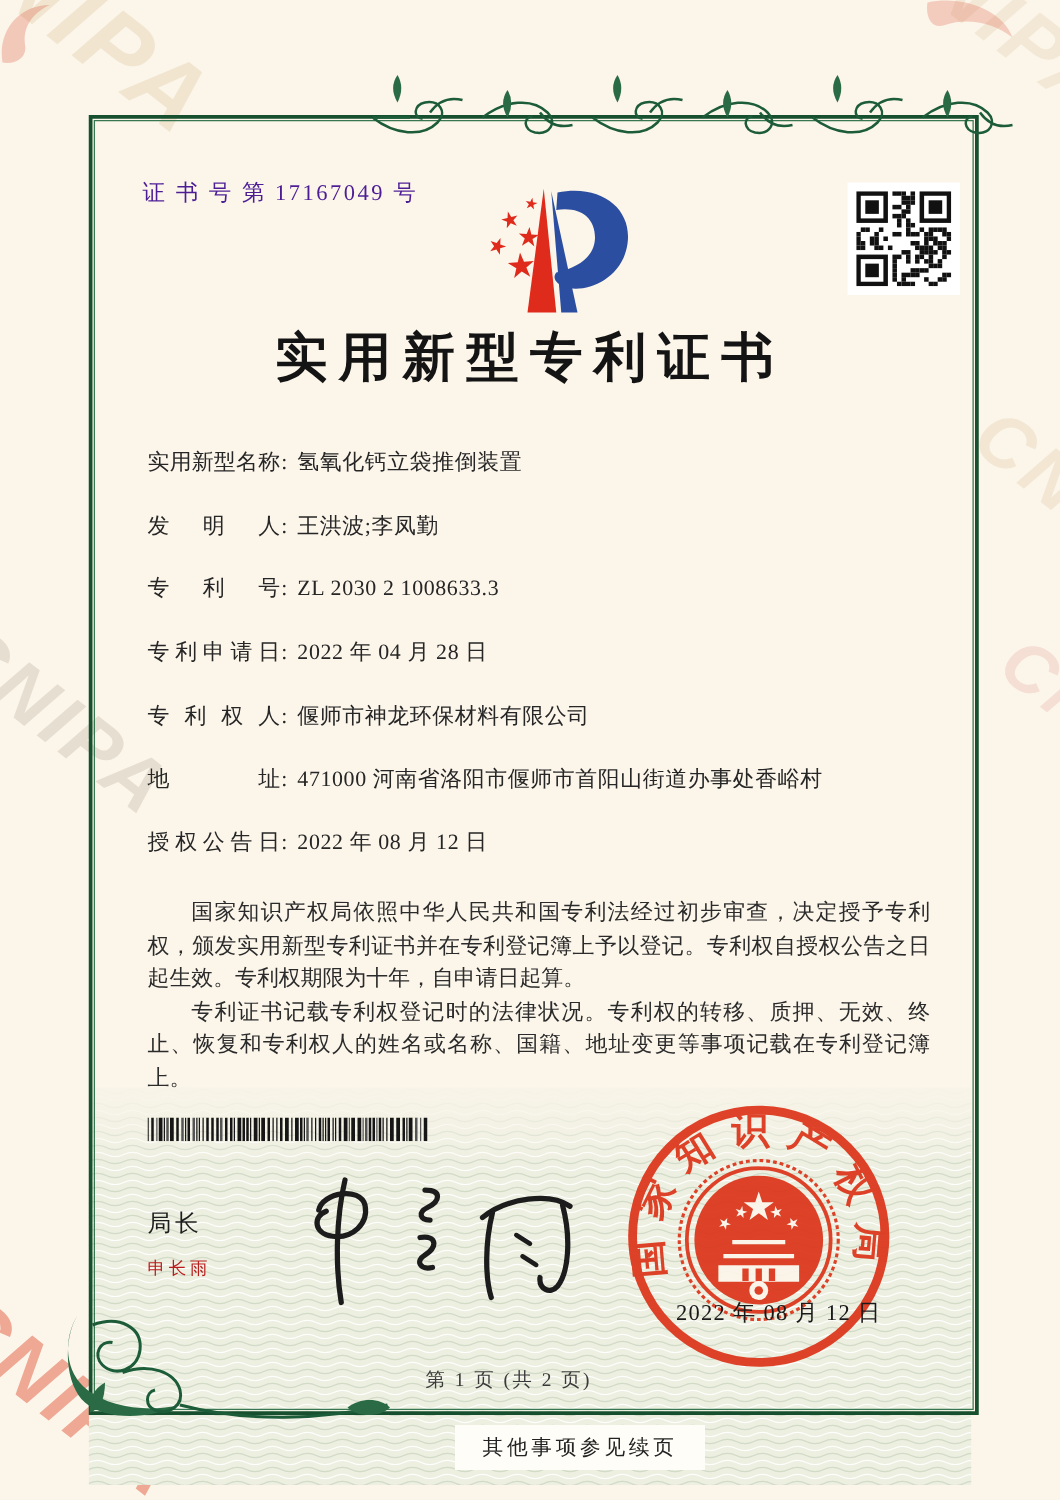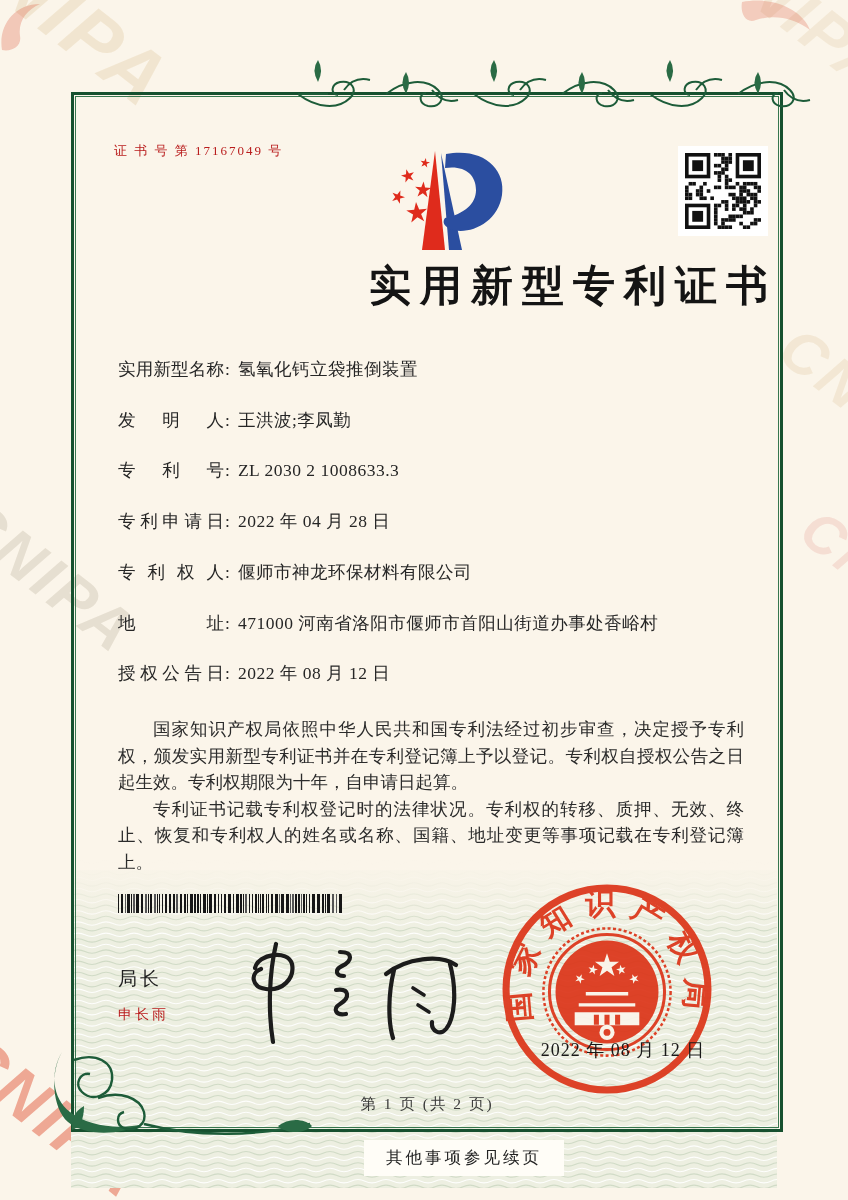--- a/index.html
+++ b/index.html
@@ -26,26 +26,26 @@
   .frame{position:absolute;left:71px;top:92px;width:706px;height:1034px;
          border:3px solid #16502f;z-index:2;}
   .frame-inner{position:absolute;left:1px;top:1px;right:1px;bottom:1px;
                border:1px solid #37764f;}
   .ornament{position:absolute;z-index:3;pointer-events:none;}
   #orn-top{left:298px;top:60px;}
   #orn-bl{left:48px;top:1046px;}
   .corner-curl{position:absolute;z-index:0;opacity:.55;}
 
   
-  .certno{position:absolute;left:114px;top:142px;z-index:4;font-size:13px;
-          letter-spacing:2px;color:#b91c1c;}
+  .certno{position:absolute;left:114px;top:142px;z-index:4;font-size:18px;
+          letter-spacing:2px;color:#4c1d95;}
   #logo{position:absolute;left:378px;top:144px;z-index:4;}
   #qrbox{position:absolute;left:678px;top:146px;width:90px;height:90px;background:#fff;z-index:4;}
   #qrbox svg{position:absolute;left:7px;top:7px;}
-  .title{position:absolute;left:71px;top:258px;width:706px;text-align:right;z-index:4;
+  .title{position:absolute;left:71px;top:258px;width:706px;text-align:center;z-index:4;
          font-size:42px;font-weight:bold;letter-spacing:9px;color:#141414;}
 
   
   .field{position:absolute;left:118px;z-index:4;font-size:17.5px;color:#262626;white-space:nowrap;}
   .flabel{display:inline-block;width:106px;text-align:justify;text-align-last:justify;}
   .fcolon{display:inline-block;margin:0 8px 0 1px;}
   .fvalue{letter-spacing:.5px;}
   .field2{position:absolute;left:337px;top:0;}
 
   
@@ -58,21 +58,21 @@
   .sig-title{position:absolute;left:118px;top:966px;z-index:4;font-size:19px;color:#1d1d1d;letter-spacing:3px;}
   .sig-name{position:absolute;left:118px;top:1006px;z-index:4;font-size:14px;color:#b91c1c;letter-spacing:3px;}
   #signature{position:absolute;left:238px;top:932px;z-index:4;}
   #seal{position:absolute;left:501px;top:883px;z-index:4;}
   .seal-arc{font-size:30px;font-weight:bold;letter-spacing:13px;fill:#dc3418;
             font-family:"Liberation Serif","DejaVu Serif",serif;}
   .seal-date{position:absolute;left:528px;top:1038px;width:190px;z-index:5;text-align:center;
              font-size:18px;color:#191919;letter-spacing:1px;white-space:nowrap;}
 
   .pageno{position:absolute;left:71px;top:1094px;width:672px;text-align:center;z-index:4;
-          font-size:15.5px;color:#3a3a3a;letter-spacing:2px;padding-left:20px;}
+          font-size:15.5px;color:#3a3a3a;letter-spacing:2px;}
   .note{position:absolute;left:0;top:1140px;width:848px;text-align:center;z-index:4;margin-left:40px;}
   .note span{display:inline-block;background:#fffdf7;padding:7px 22px;font-size:16.5px;
              color:#222;letter-spacing:3px;}
 </style>
 </head>
 <body>
 
 <div id="page">
 
   <div class="wm wm1">CNIPA</div>

